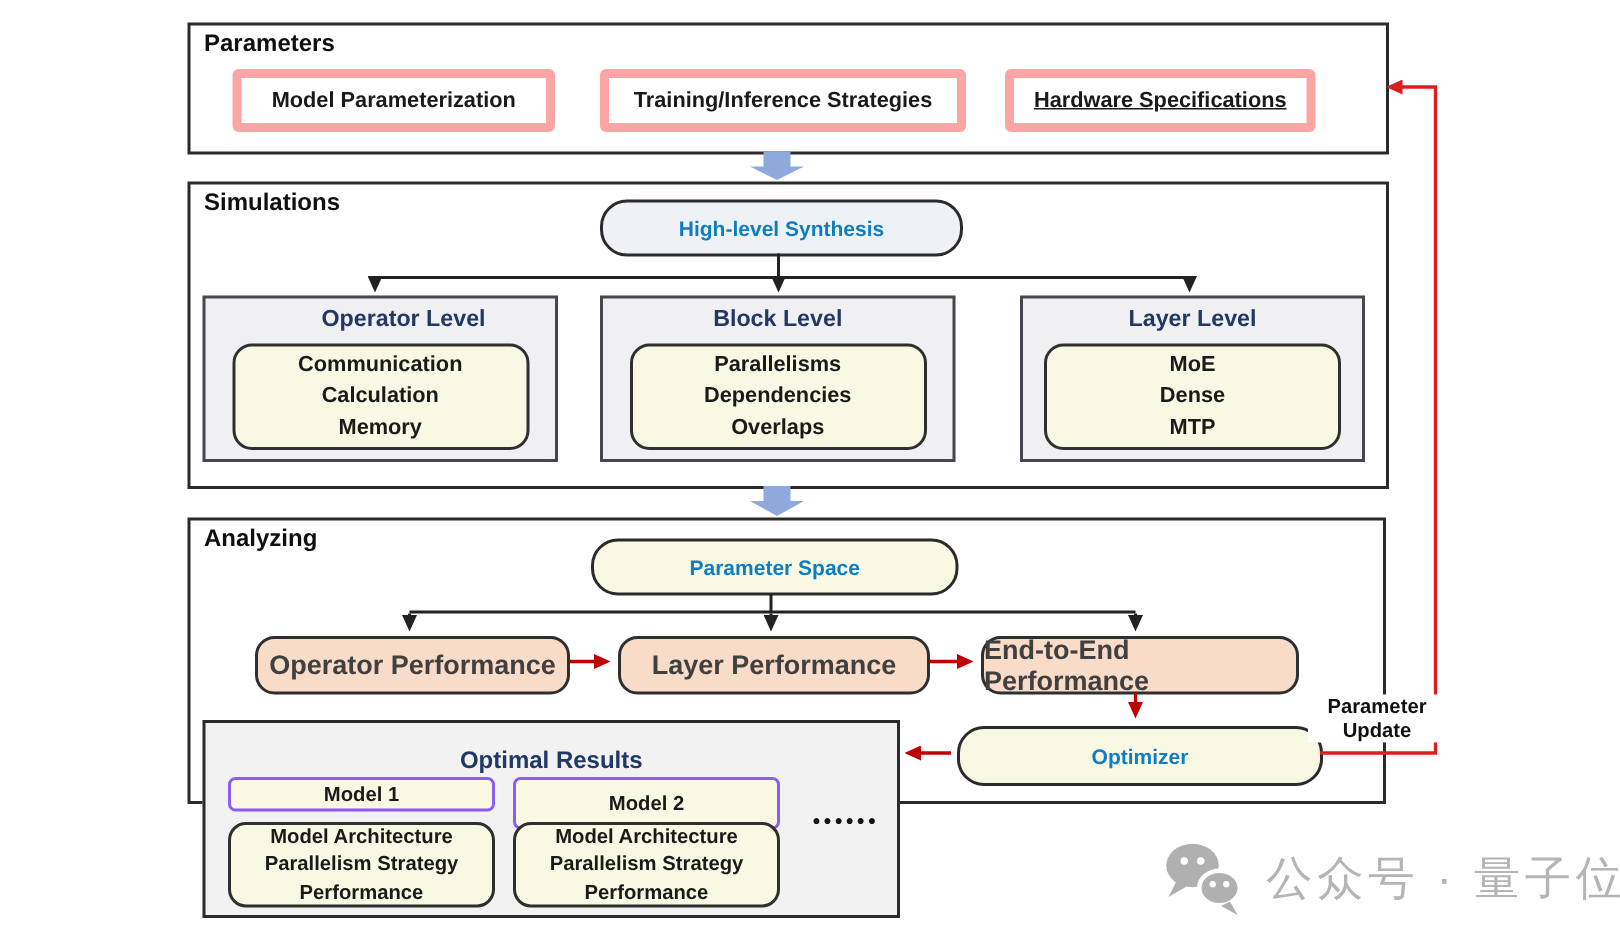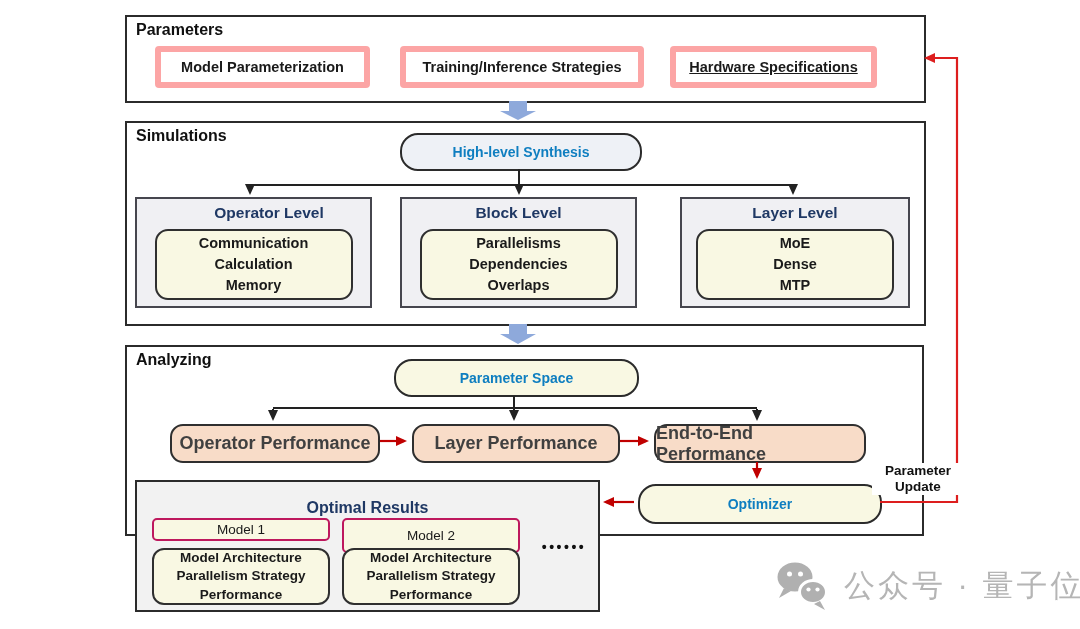--- a/index.html
+++ b/index.html
@@ -17,22 +17,22 @@
   .pill-cream{background:var(--cream,#f9f8e3);color:var(--blue,#0e7ec0);}
   .levelbox{position:absolute;background:var(--panel-gray,#f0f0f3);border:2px solid #46464e;box-sizing:border-box;}
   .level-title{text-align:center;margin-top:5px;color:var(--navy,#1f3864);font-weight:700;font-size:15.5px;}
   .creambox{position:absolute;background:var(--cream,#f9f8e3);border:2px solid #2f2f2f;border-radius:13px;
     display:flex;align-items:center;justify-content:center;text-align:center;font-weight:700;font-size:14.5px;
     line-height:1.45;white-space:pre-line;box-sizing:border-box;left:50%;transform:translateX(-50%);}
   .perf{position:absolute;background:var(--salmon,#f8dcc8);border:2px solid #2f2f2f;border-radius:13px;
     display:flex;align-items:center;justify-content:center;font-weight:700;font-size:18px;color:#404040;box-sizing:border-box;}
   .optimal{position:absolute;background:#f2f2f2;border:2px solid #2b2b2b;z-index:4;box-sizing:border-box;}
   .optimal-title{text-align:center;margin-top:17px;font-size:16px;font-weight:700;color:var(--navy,#1f3864);}
-  .chip{position:absolute;background:var(--cream,#f9f8e3);border:2px solid #be185d;border-radius:5px;
-    display:flex;align-items:center;justify-content:center;font-weight:400;font-size:13.5px;box-sizing:border-box;}
+  .chip{position:absolute;background:var(--cream,#f9f8e3);border:2px solid #8b5cf6;border-radius:5px;
+    display:flex;align-items:center;justify-content:center;font-weight:700;font-size:13.5px;box-sizing:border-box;}
   .chip-detail{position:absolute;background:var(--cream,#f9f8e3);border:2px solid #2f2f2f;border-radius:12px;
     display:flex;align-items:center;justify-content:center;text-align:center;font-weight:700;font-size:13.5px;
     line-height:1.38;white-space:pre-line;box-sizing:border-box;}
   .ellipsis{position:absolute;font-weight:700;font-size:14px;letter-spacing:2.5px;color:#111;}
   .param-update{position:absolute;left:872px;top:463px;width:92px;z-index:6;background:#fff;
     font-size:13.5px;font-weight:700;color:#111;text-align:center;line-height:1.2;white-space:pre-line;}
   #overlay{position:absolute;left:0;top:0;z-index:5;pointer-events:none;}
   .watermark{position:absolute;left:774px;top:560px;display:flex;align-items:center;gap:12px;z-index:0;}
   .watermark-text{font-size:31px;color:#b5b5b5;letter-spacing:3px;font-weight:400;white-space:nowrap;}
 </style>

